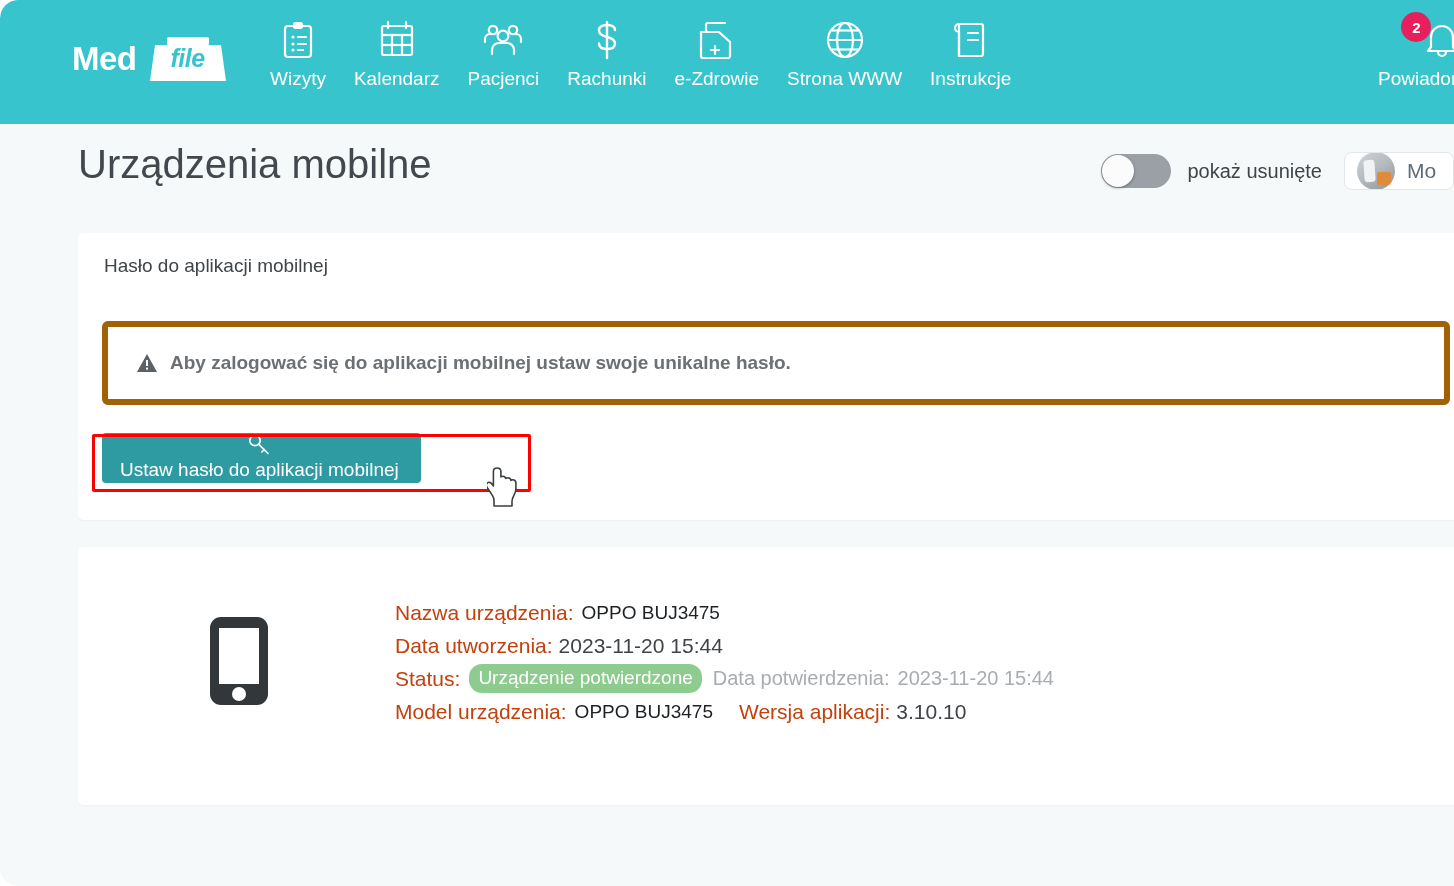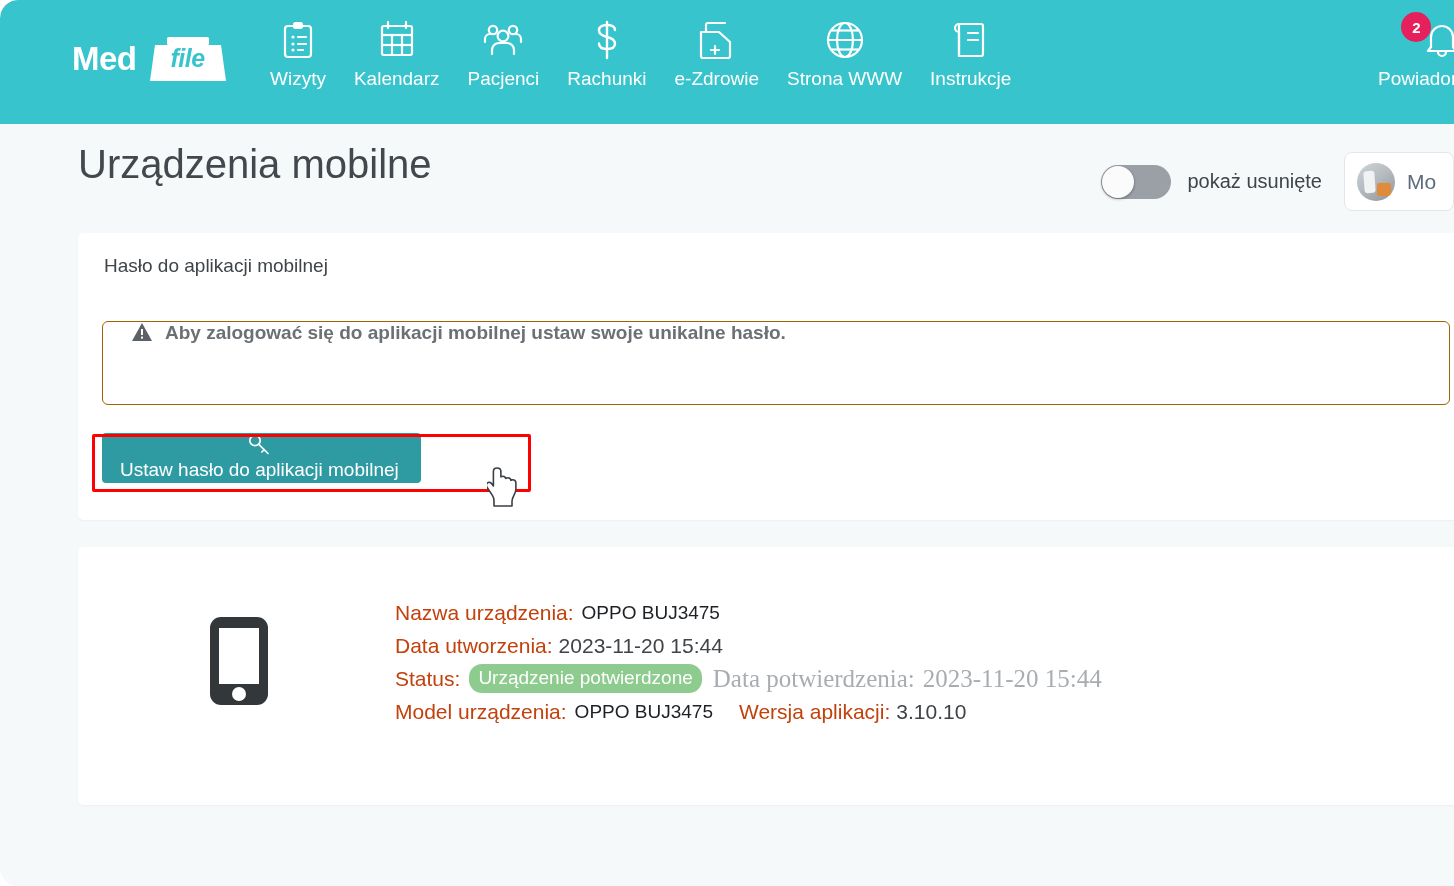--- a/index.html
+++ b/index.html
@@ -178,21 +178,21 @@
     box-shadow: 0 1px 3px rgba(0,0,0,0.35);
   }
   .toggle-label {
     margin-left: 16px;
     font-size: 20px;
     color: #3f4448;
     white-space: nowrap;
   }
   .user-chip {
     margin-left: 22px;
-    height: 59px;
+    height: 38px;
     background: #ffffff;
     border: 1px solid #e3e7ea;
     border-radius: 8px;
     display: flex;
     align-items: center;
     padding: 0 12px;
     gap: 12px;
     cursor: pointer;
     overflow: hidden;
     min-width: 110px;
@@ -255,24 +255,24 @@
     font-size: 19px;
     color: #3f4448;
   }
 
   .alert-box {
     position: absolute;
     left: 24px;
     top: 88px;
     width: 1348px;
     height: 84px;
-    border: 1px solid #a16207;
+    border: 6px solid #a16207;
     border-radius: 6px;
     display: flex;
-    align-items: flex-start;
+    align-items: center;
     padding-left: 28px;
     gap: 12px;
   }
   .alert-text {
     font-size: 19px;
     font-weight: bold;
     color: #6b7075;
   }
 
   .btn-primary {
@@ -353,22 +353,21 @@
     background: #8ecb8e;
     color: #ffffff;
     font-size: 19px;
     border-radius: 13px;
     padding: 3px 9px 4px 9px;
     line-height: 1.15;
   }
   .muted {
     margin-left: 11px;
     color: #a8adb2;
-    font-size: 25px;
-    font-family: Liberation Serif, serif;
+    font-size: 20px;
   }
   .gap-inline { margin-left: 26px; }
 </style>
 </head>
 <body>
 
 <div id="app">
   <div class="page-shell">
 
     <div class="navbar">

